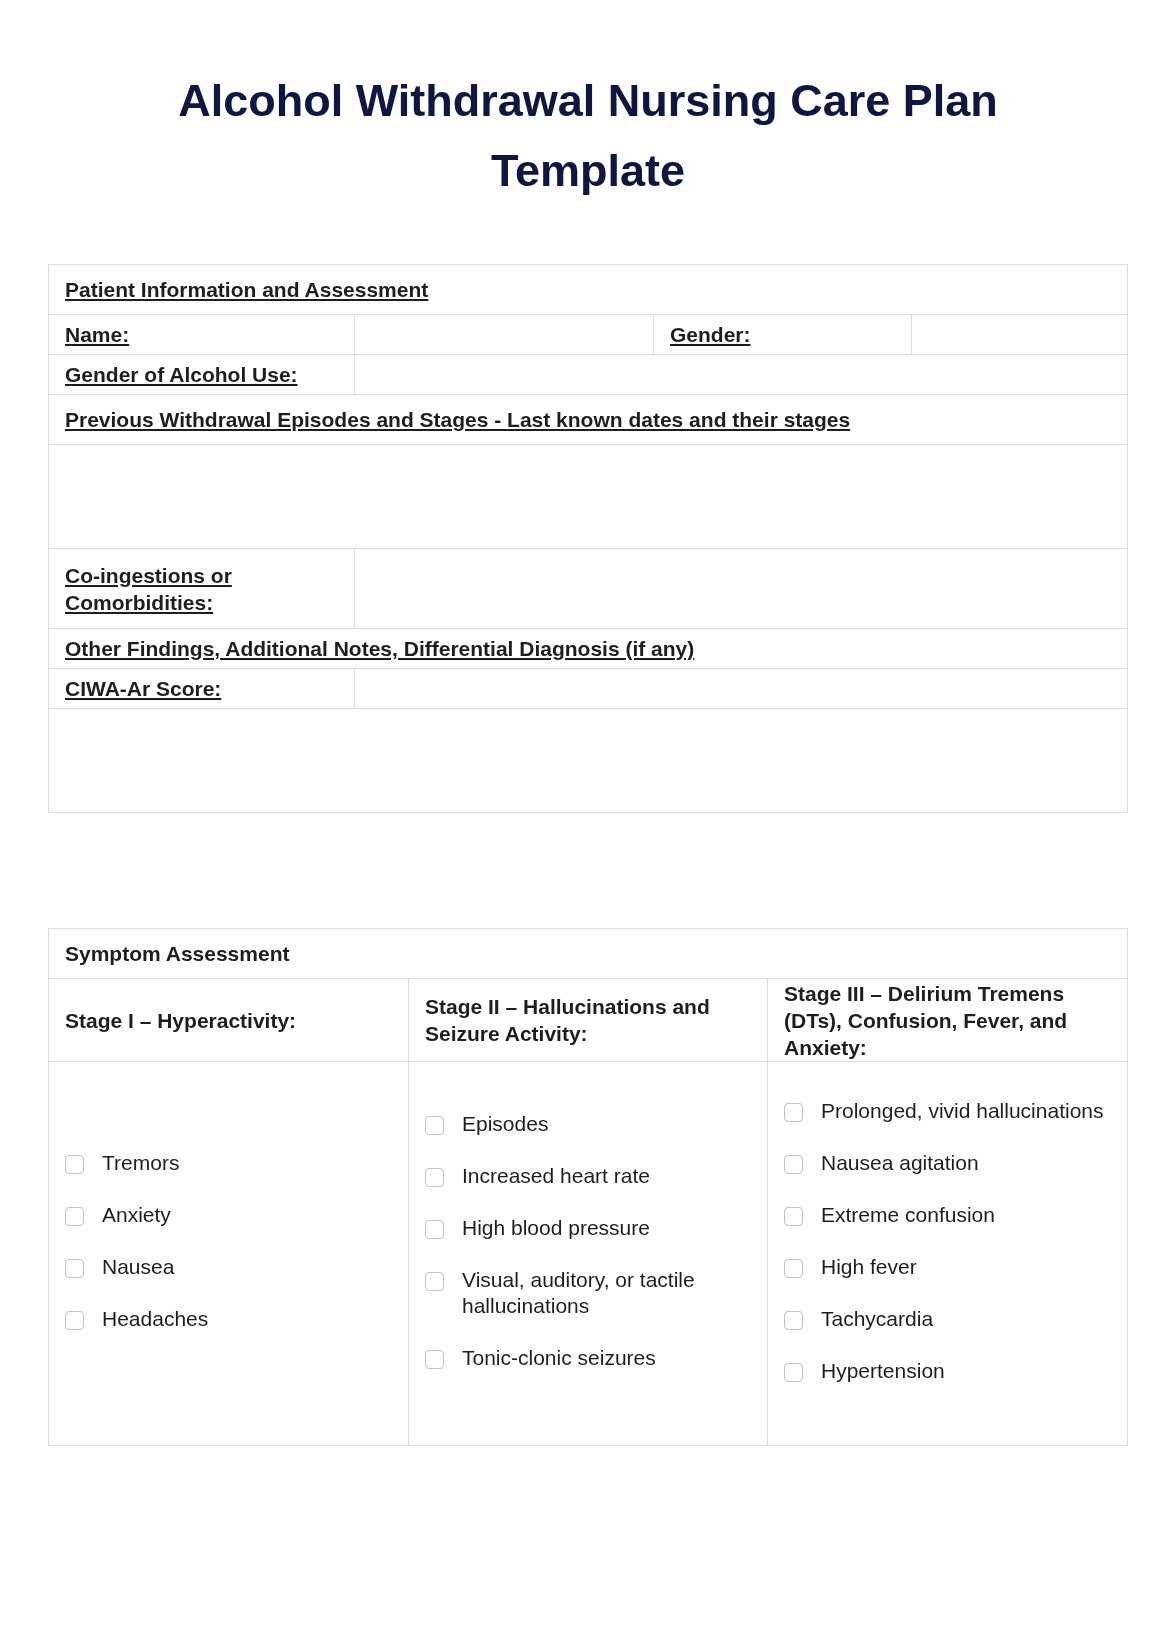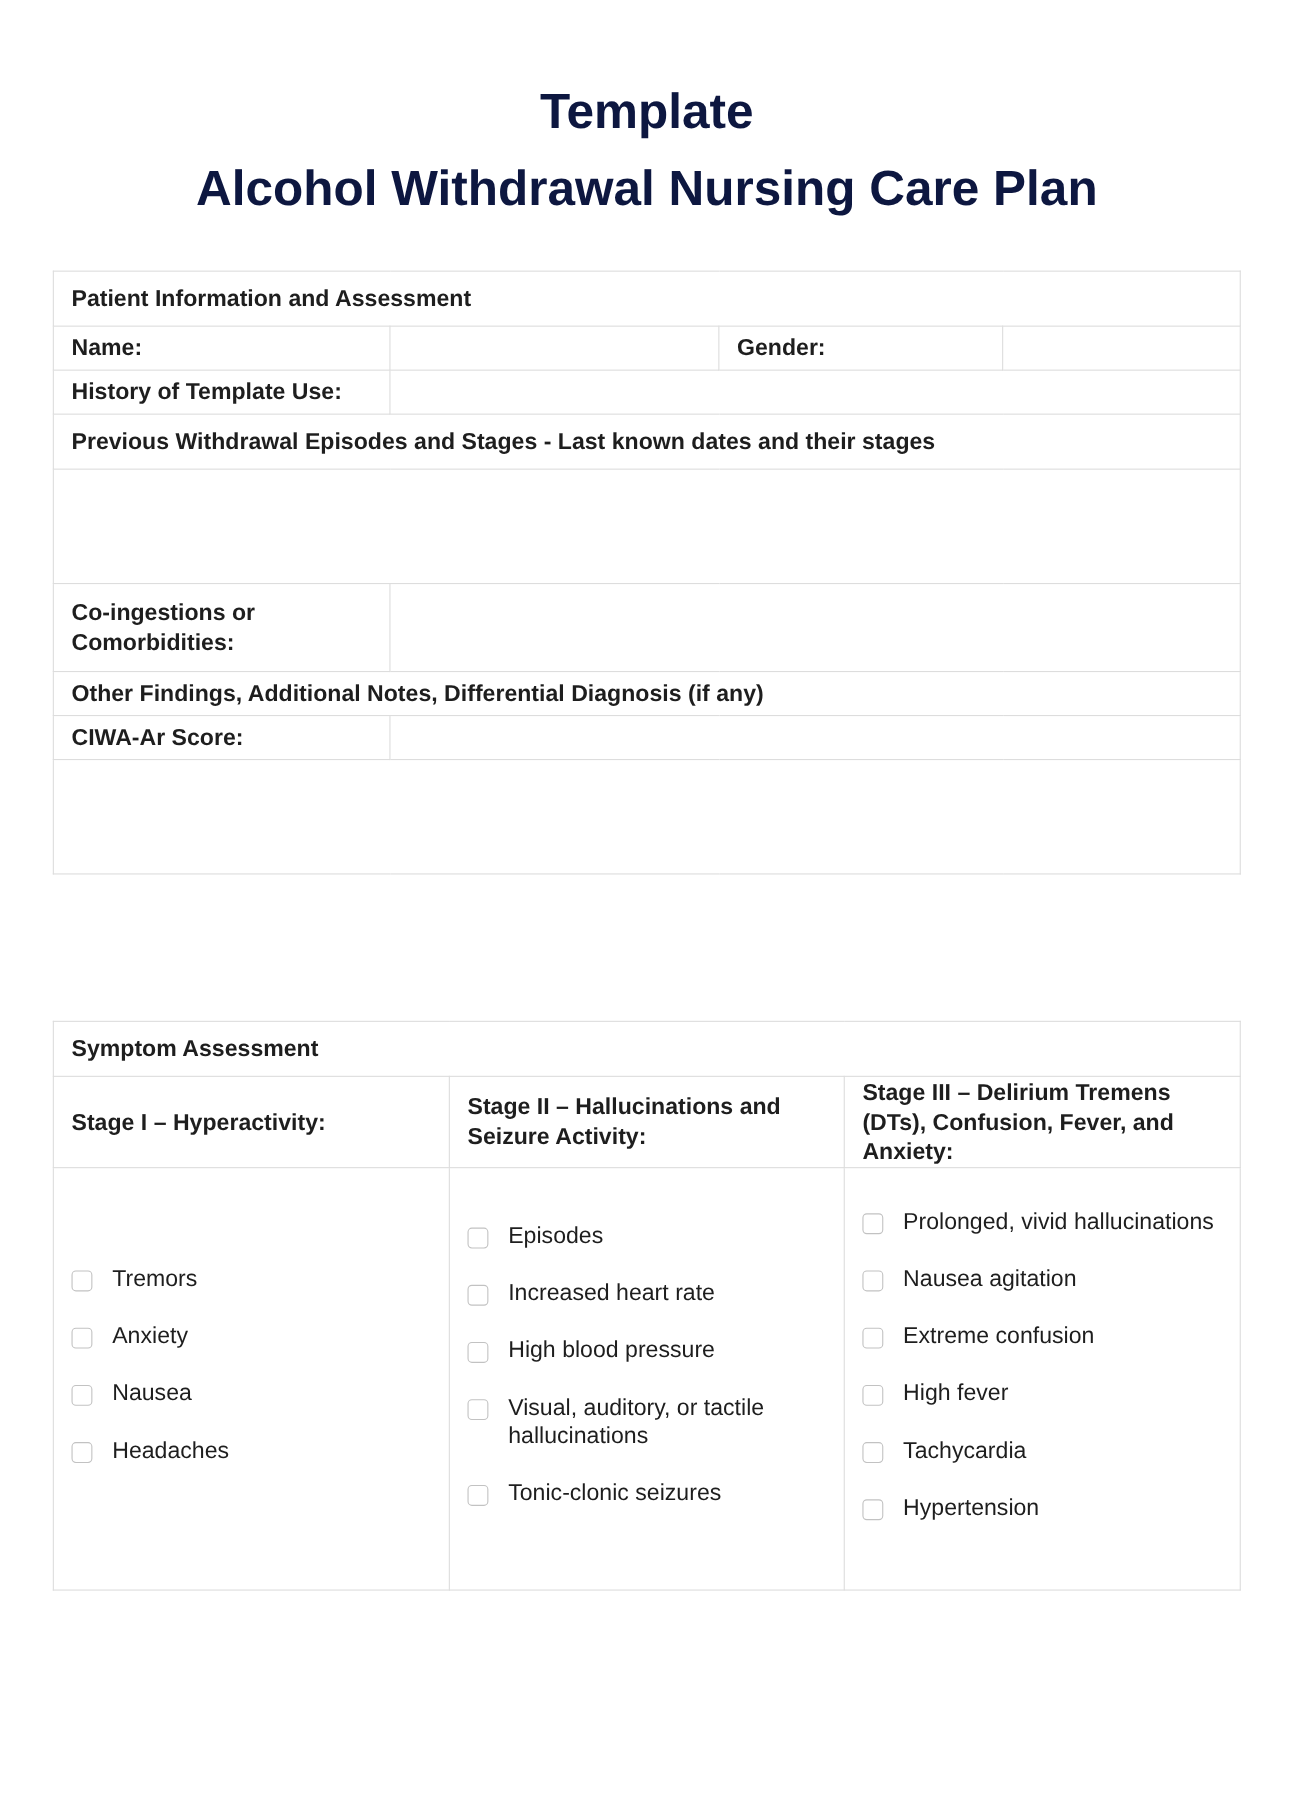--- a/index.html
+++ b/index.html
@@ -10,63 +10,63 @@
     line-height: 70px; color: #0d1740; margin: 0;
   }
   .title span { display: block; }
   table.form {
     position: absolute; left: 48px; width: 1079px; border-collapse: collapse; table-layout: fixed;
   }
   table.form td {
     border: 1.5px solid #dddddd; padding: 0 16px; vertical-align: middle;
     font-size: 21px; font-weight: bold; color: #1e1e1e; line-height: 27px;
   }
-  #t1 { top: 246px; }
+  #t1 { top: 264px; text-decoration: underline; }
   #t2 { top: 928px; }
   .h50 { height: 50px; }
   .h53 { height: 40px; padding-left: 32px; }
   .h106 { height: 104px; }
   .h82 { height: 80px; }
   .stage-head td { vertical-align: top; padding-top: 12px; height: 82px; line-height: 23px; }
   .body-row td { vertical-align: top; height: 383px; padding-top: 30px; font-weight: normal; }
   ul.checks { list-style: none; margin: 0; padding: 0; }
   ul.checks li { display: flex; align-items: flex-start; margin-bottom: 26px; font-size: 21px; line-height: 26px; font-weight: normal; color: #1e1e1e; }
   .cb {
     flex: 0 0 auto; width: 17px; height: 17px; border: 1.8px solid #c2c2c2; border-radius: 4px;
     margin-top: 5px; margin-right: 18px; background: #fff; cursor: pointer;
   }
   .fill { cursor: text; }
 </style>
 </head>
 <body>
 
 <h1 class="title">
+  <span>Alcohol Withdrawal Nursing Care Plan</span>
   <span>Template</span>
-  <span>Alcohol Withdrawal Nursing Care Plan</span>
 </h1>
 
 <table class="form" id="t1">
   <colgroup>
     <col style="width:306px">
     <col style="width:299px">
     <col style="width:258px">
     <col style="width:216px">
   </colgroup>
   <tbody>
       <tr class="h50">
     <td colspan="4">Patient Information and Assessment</td>
   </tr>
   <tr class="h53">
     <td>Name:</td>
     <td class="fill"></td>
     <td>Gender:</td>
     <td class="fill"></td>
   </tr>
   <tr class="h53">
-    <td>History of Template Use:</td>
+    <td>Gender of Alcohol Use:</td>
     <td colspan="3" class="fill"></td>
   </tr>
   <tr class="h50">
     <td colspan="4">Previous Withdrawal Episodes and Stages - Last known dates and their stages</td>
   </tr>
   <tr class="h106">
     <td colspan="4" class="fill"></td>
   </tr>
   <tr class="h82">
     <td>Co-ingestions or Comorbidities:</td>

